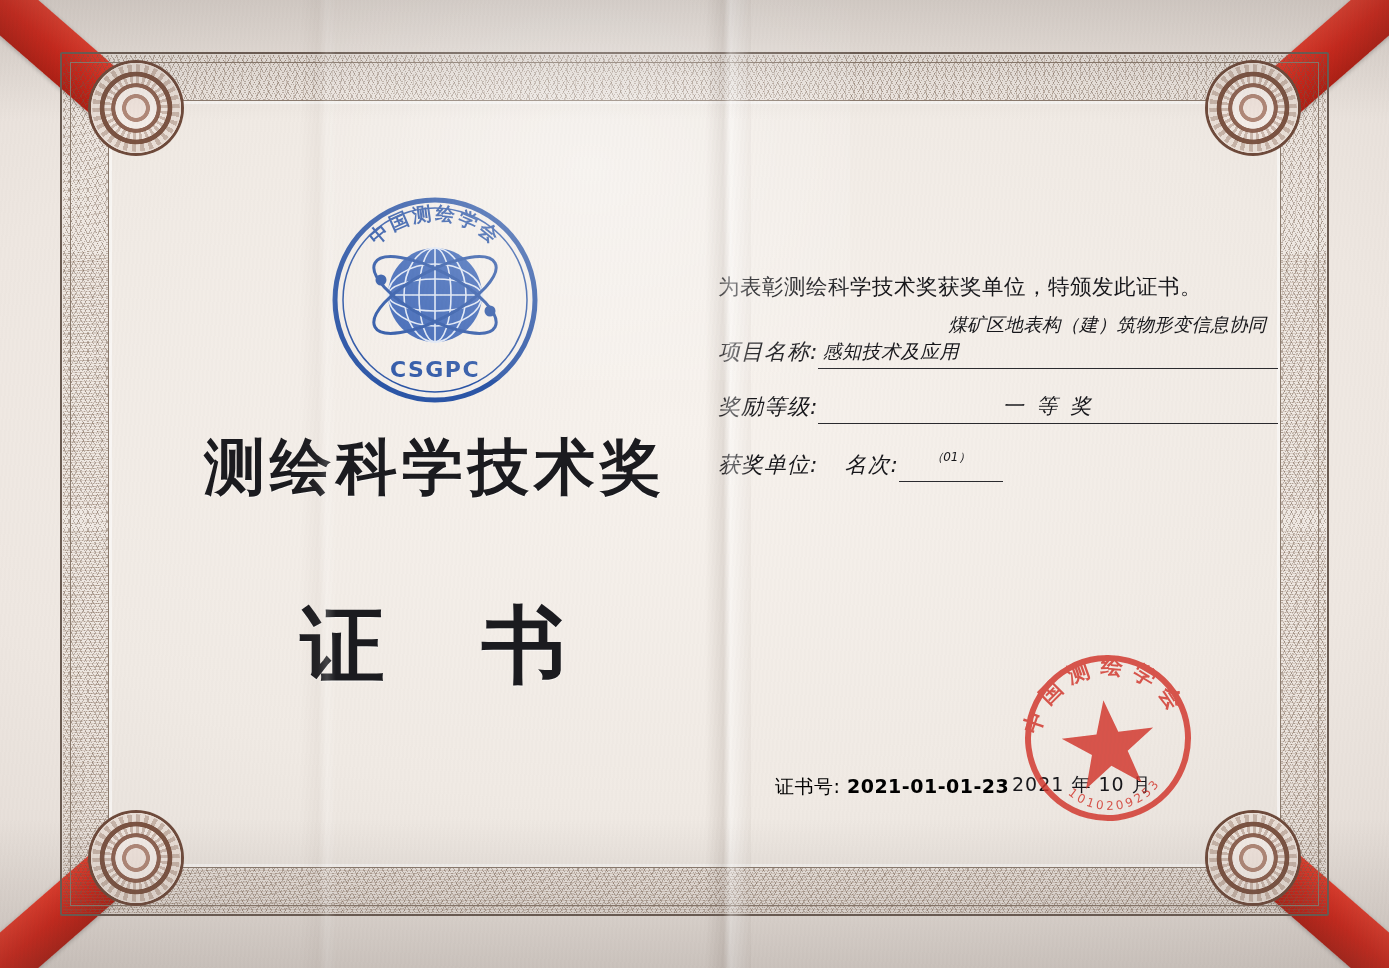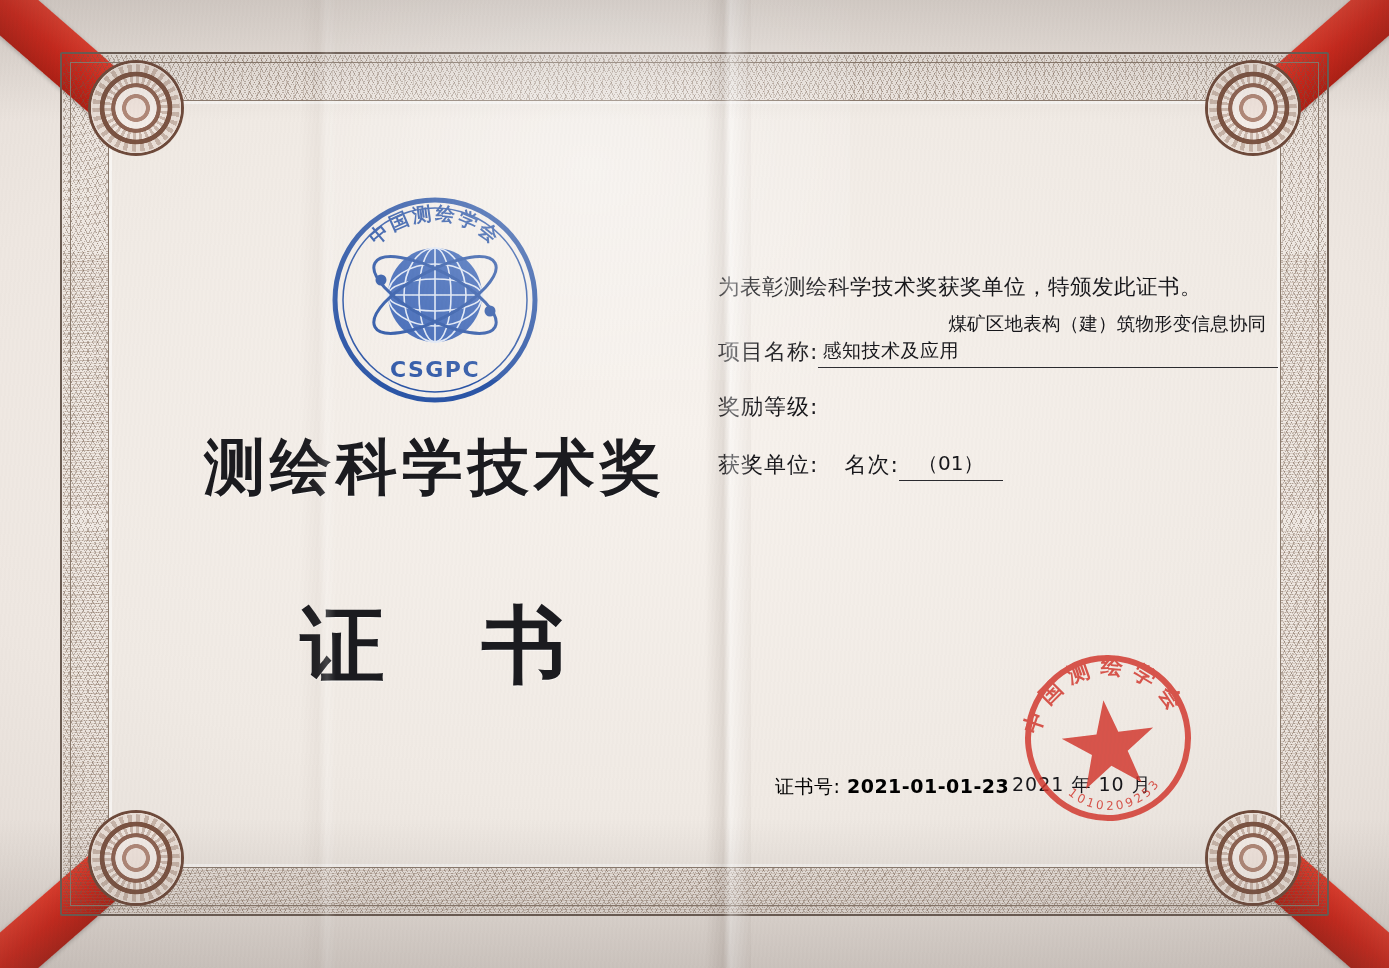--- a/index.html
+++ b/index.html
@@ -174,23 +174,24 @@
   }
   .preamble {
     font-size: 21.5px;
     letter-spacing: 0.5px;
     white-space: nowrap;
     margin-bottom: 36px;
   }
   .field-row {
     position: relative;
     display: flex;
-    align-items: flex-start;
+    align-items: center;
     margin-bottom: 25px;
     font-size: 22px;
+    font-style: italic;
   }
   .field-label {
     white-space: nowrap;
     flex: none;
     letter-spacing: 1px;
     padding-bottom: 3px;
   }
   .field-line {
     position: relative;
     flex: 1 1 auto;
@@ -229,23 +230,23 @@
   .rank-line {
     position: relative;
     width: 104px;
     flex: none;
     border-bottom: 1.6px solid #2a2a2e;
     min-height: 30px;
   }
   .rank-value {
     position: absolute;
     left: 0; right: 0;
-    bottom: 3px;
+    bottom: 15px;
     text-align: center;
-    font-size: 20px;
+    font-size: 12px;
   }
 
   
   .cert-no {
     position: absolute;
     left: 775px;
     top: 774px;
     font-size: 19px;
     color: #000000;
     letter-spacing: 0.5px;
@@ -358,20 +359,23 @@
     <div class="field-row project-row">
       <span class="field-label">项目名称:</span>
       <span class="field-line">
         <span class="project-line1">煤矿区地表构（建）筑物形变信息协同</span>
         <span class="field-value">感知技术及应用</span>
       </span>
     </div>
 
     <div class="field-row">
       <span class="field-label">奖励等级:</span>
+      <span class="field-line">
+        <span class="field-value center">一 等 奖</span>
+      </span>
     </div>
 
     <div class="field-row">
       <span class="field-label">获奖单位:</span>
       <span class="rank-label">名次:</span>
       <span class="rank-line">
         <span class="rank-value">（01）</span>
       </span>
     </div>
   </div>

